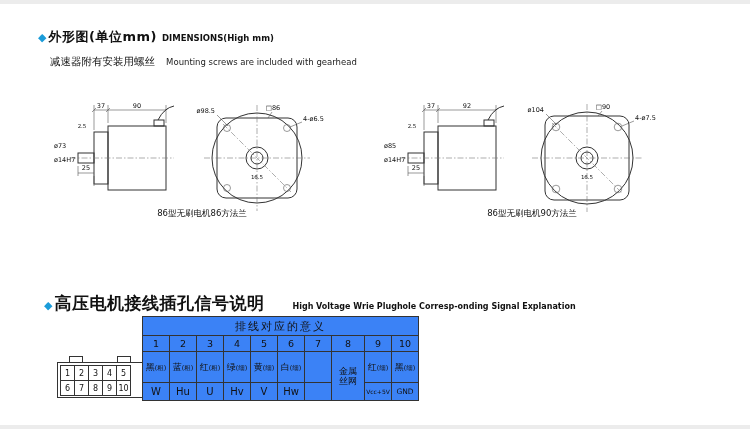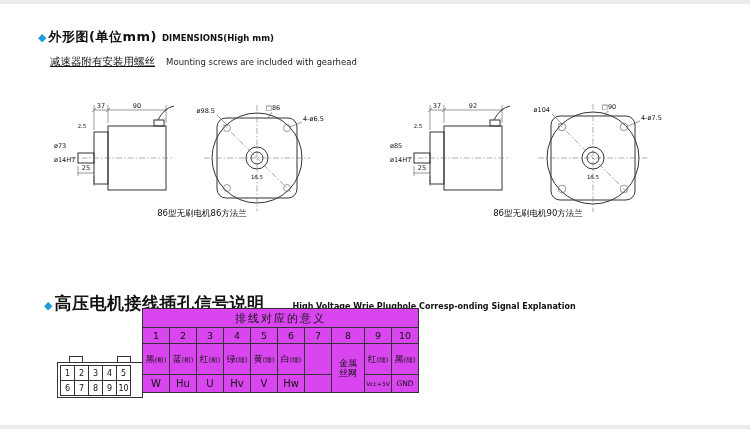--- a/index.html
+++ b/index.html
@@ -6,43 +6,43 @@
   .page{position:relative;width:750px;height:429px;background:#ffffff;margin:0 auto;
         font-family:"DejaVu Sans","Liberation Sans",sans-serif;color:#111;overflow:hidden;
         border-top:4px solid #ececec;border-bottom:4px solid #ececec;box-sizing:border-box;}
   
   .sec-hdr{position:absolute;left:38px;}
   .h1row{display:flex;align-items:baseline;gap:2px;}
   .bullet{color:#1b9cd9;font-size:11px;line-height:1;}
   .t-cn{font-size:13px;font-weight:bold;letter-spacing:.5px;}
   .t-en{font-size:8.5px;font-weight:bold;margin-left:3px;}
   .subrow{margin-top:4px;margin-left:12px;}
-  .s-cn{font-size:10.5px;text-decoration:underline;}
+  .s-cn{font-size:10.5px;}
   .s-en{font-size:8.5px;color:#222;padding-left:6px;}
   .sec2 .t-cn{font-size:17px;}
   .sec2 .t-en{font-size:8px;padding-left:23px;}
   
-  .drawings{position:absolute;top:96px;left:52px;display:flex;gap:16px;}
+  .drawings{position:absolute;top:96px;left:52px;display:flex;gap:10px;}
   svg{overflow:visible;}
   svg .shape{stroke:#333;stroke-width:1;fill:none;}
   svg .thin{stroke:#555;stroke-width:.6;fill:none;}
   svg .cl{stroke:#777;stroke-width:.6;fill:none;stroke-dasharray:6 2 1.5 2;}
   svg text{font-family:"DejaVu Sans",sans-serif;font-size:6.5px;fill:#111;stroke:none;}
   svg text.cap{font-size:8.5px;}
   svg text.tiny{font-size:5.5px;}
   
   .connector{position:absolute;left:57px;top:352px;}
   .conn-tabs{display:flex;justify-content:space-between;padding:0 12px;}
   .tab{width:12px;height:5px;border:1px solid #333;border-bottom:none;background:#fff;}
   .conn-body{width:80px;border:1.5px solid #333;padding:2px;background:#fff;}
   .pin-row{display:flex;}
   .pin{width:13px;height:14px;border:1px solid #333;margin-right:-1px;margin-bottom:-1px;
        font-size:8px;display:flex;align-items:center;justify-content:center;}
   
-  .sig-table{position:absolute;left:142px;top:304px;border-collapse:collapse;background:#d946ef;padding-left:19px;}
+  .sig-table{position:absolute;left:142px;top:312px;border-collapse:collapse;background:#3b82f6;padding-left:19px;}
   .sig-table td{border:1px solid #333;text-align:center;vertical-align:middle;
                 width:26px;padding:0;font-size:10px;}
   .sig-table .t-title{font-size:11px;height:18px;letter-spacing:2px;}
   .sig-table .nums td{height:15px;font-size:9.5px;}
   .sig-table .colors td{height:30px;font-size:9px;}
   .cname{font-size:9px;}
   .ctag{font-size:6.5px;}
   .shield{font-size:8px;line-height:1.15;width:26px;word-break:break-all;padding:0 3px !important;}
   .sig-table .sigs td{height:17px;font-size:10px;}
   .sig-table .sigs td.small{font-size:6px;}

